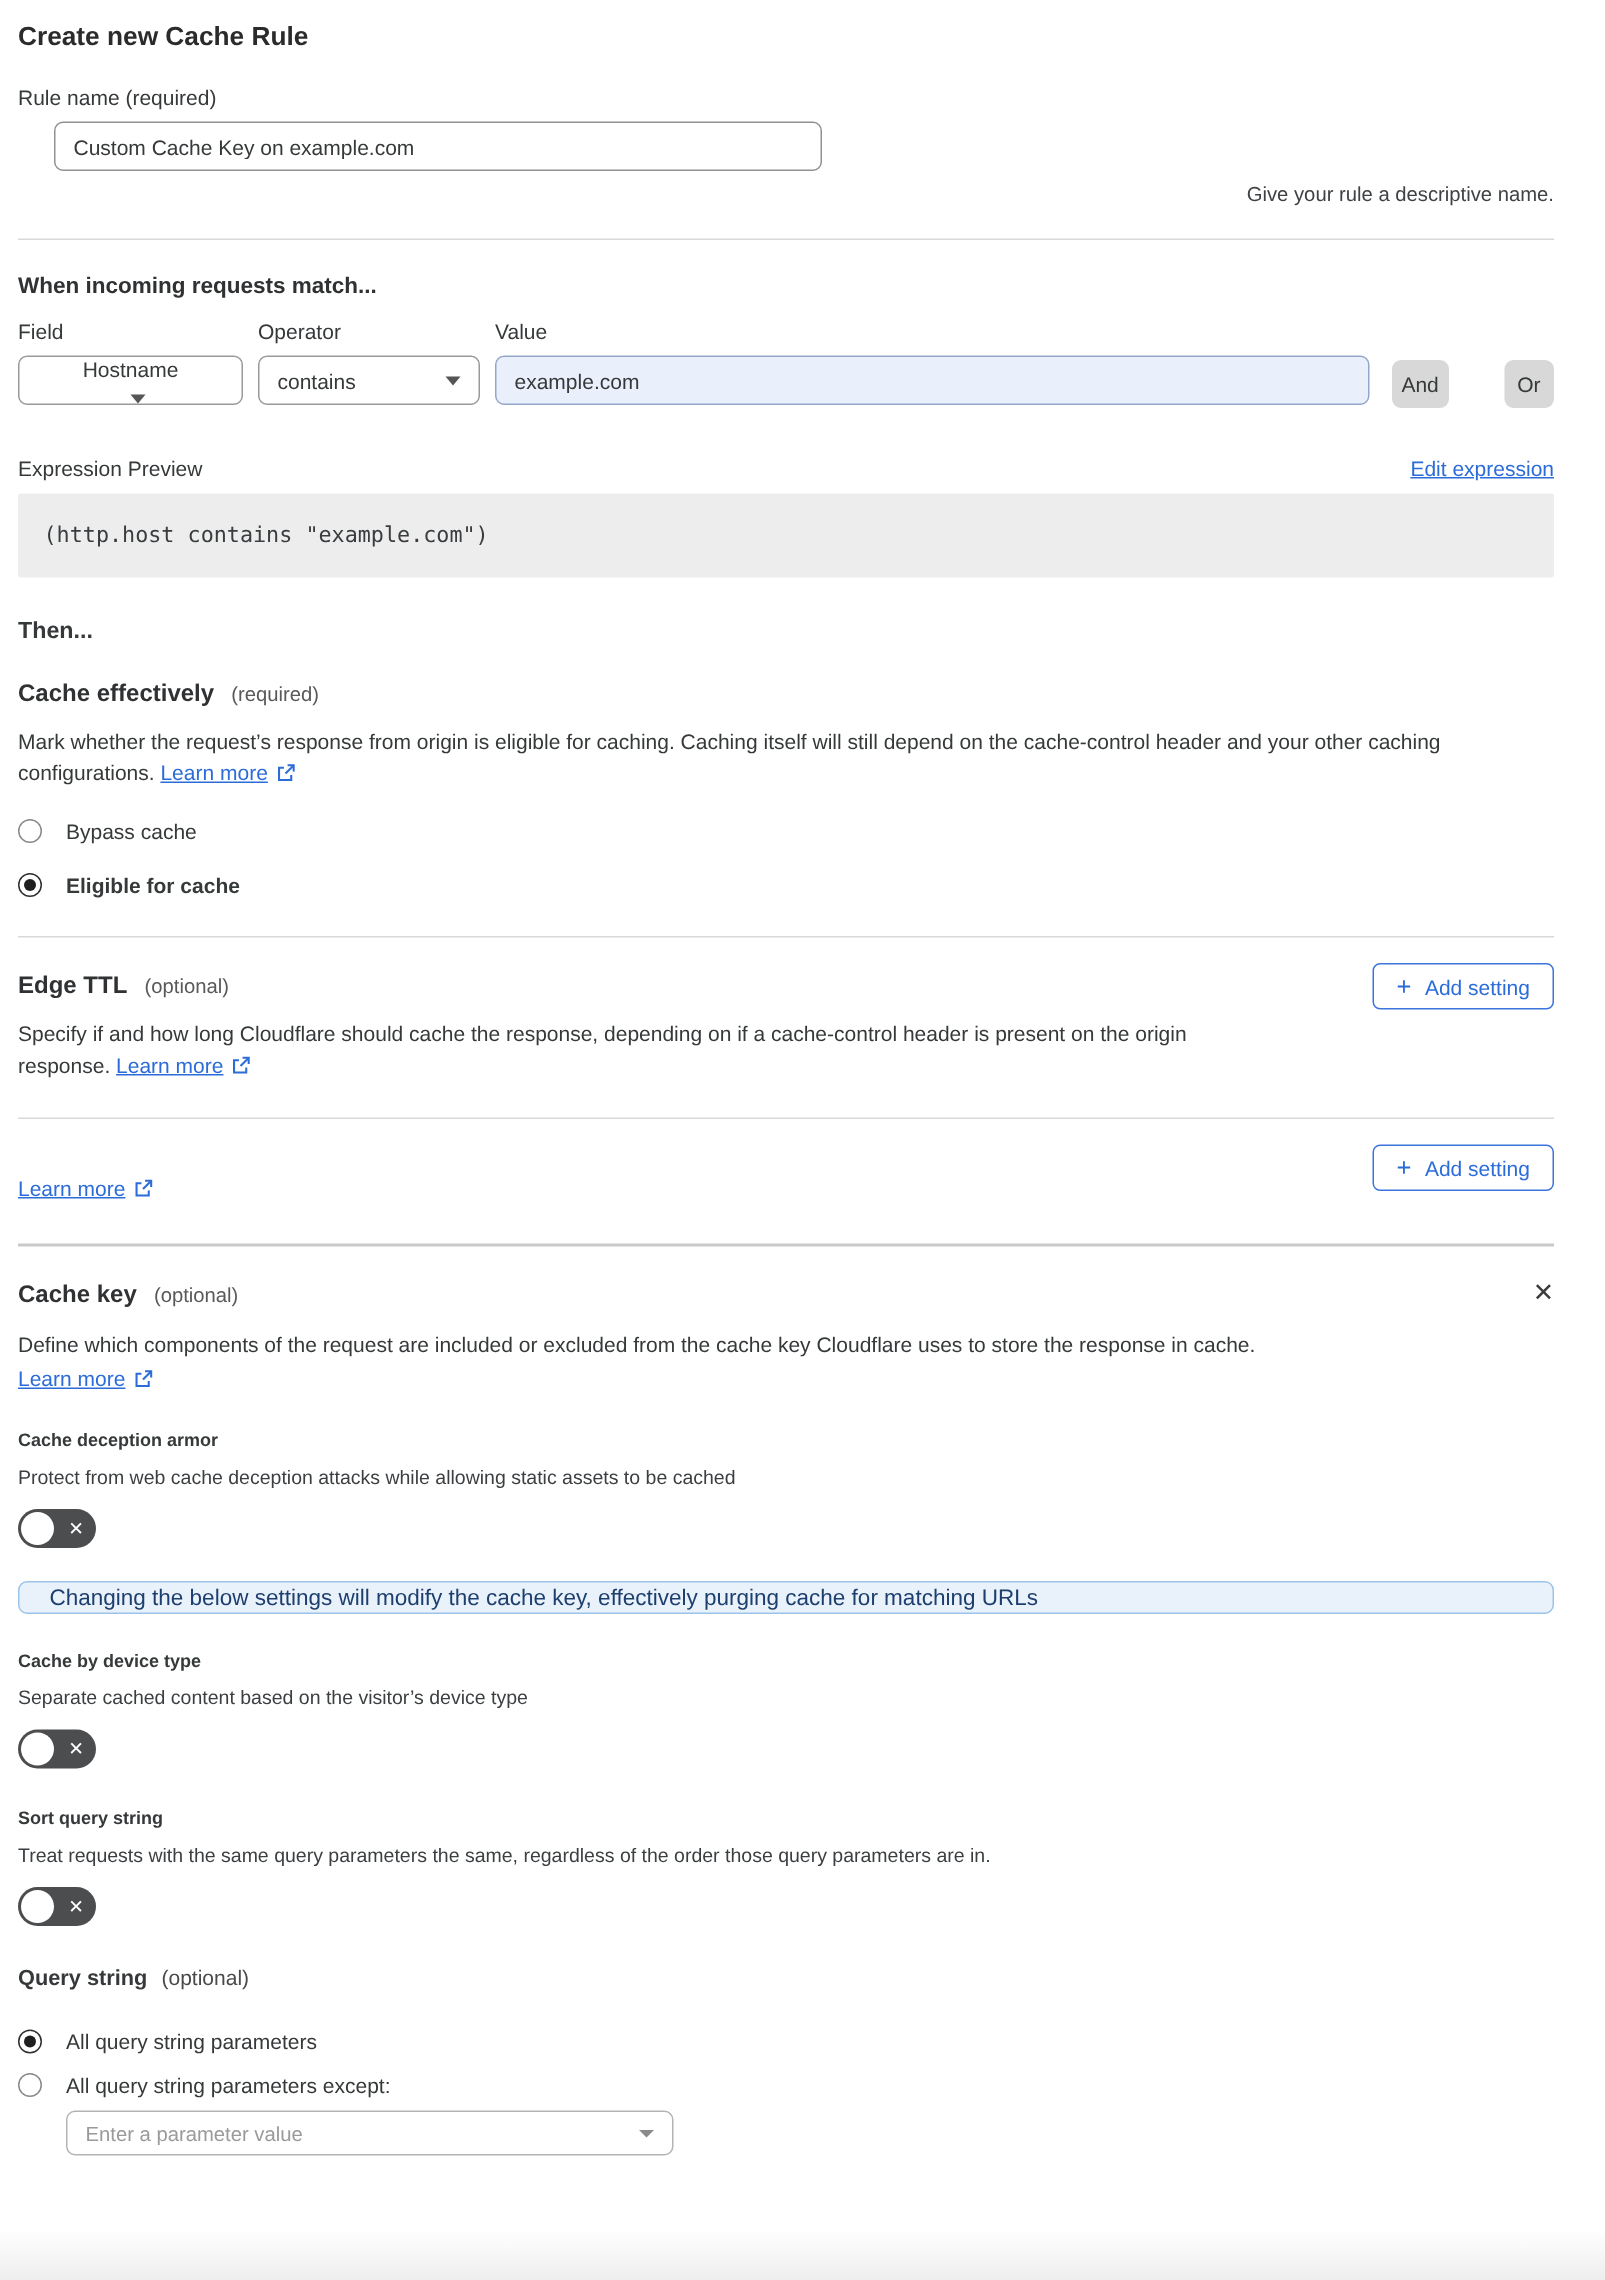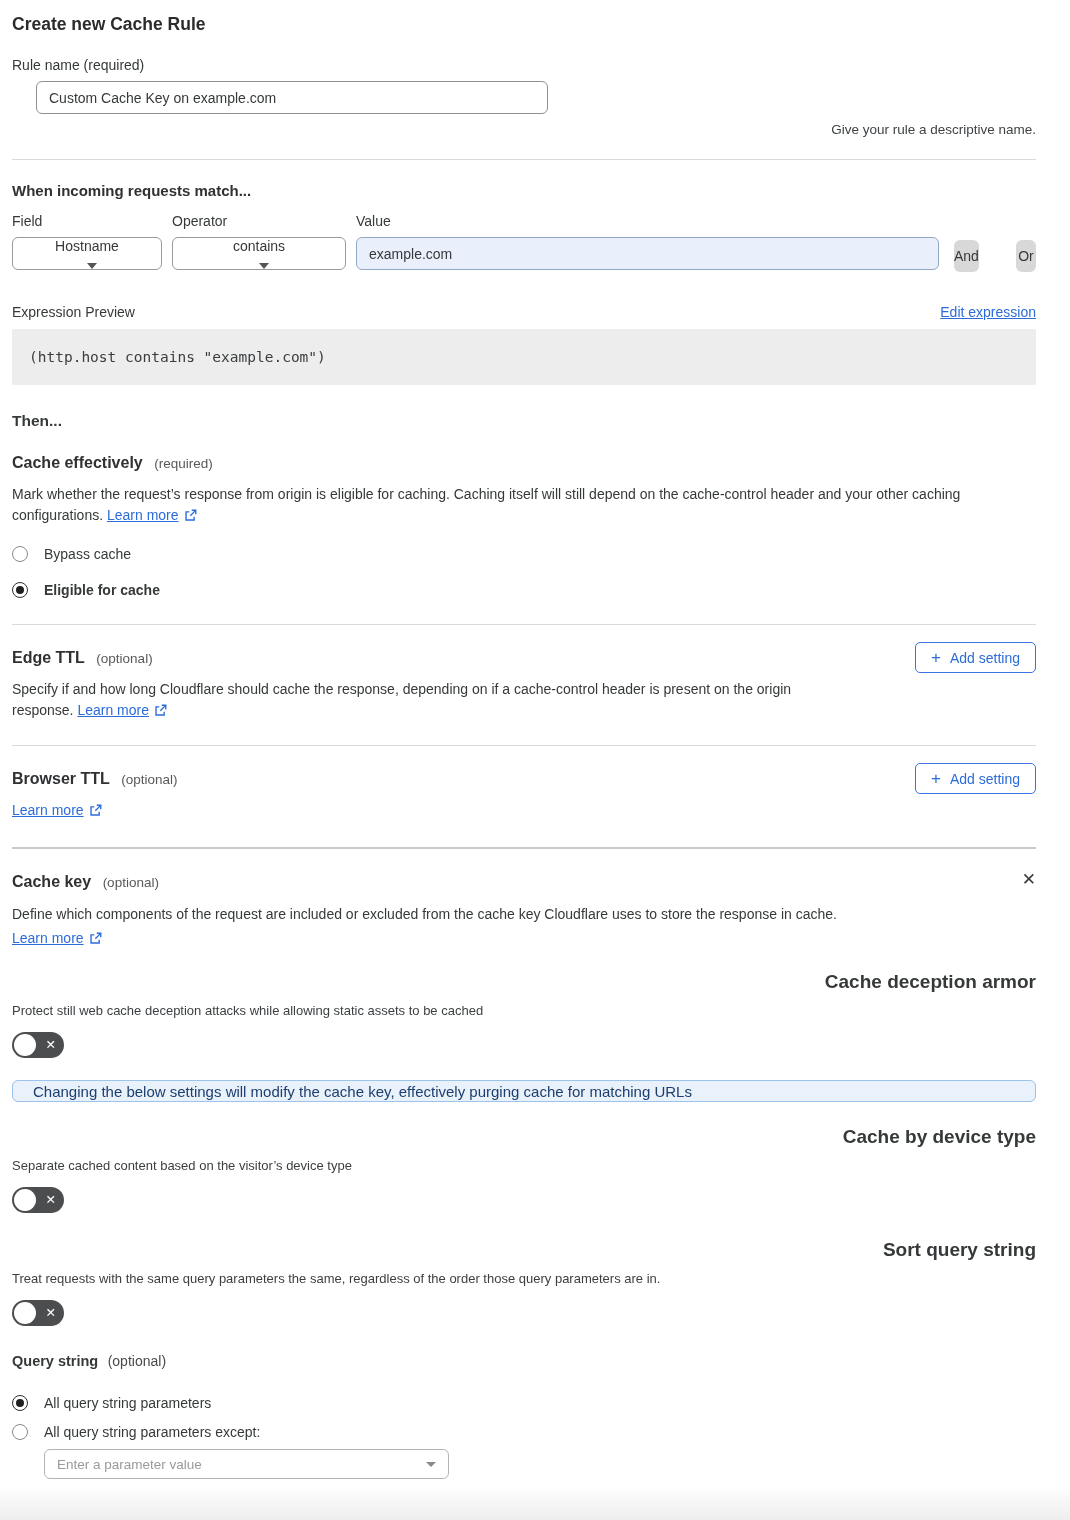--- a/index.html
+++ b/index.html
@@ -38,21 +38,21 @@
     display: flex; align-items: center; justify-content: space-between;
     height: 33px; border: 1px solid #9a9a9a; border-radius: 6px;
     background: #fff; padding: 0 12px; font-size: 14px; cursor: pointer;
   }
   .select .caret {
     width: 0; height: 0; border-left: 5px solid transparent;
     border-right: 5px solid transparent; border-top: 6px solid #555;
     margin-left: 10px;
   }
   .field-select { width: 150px; flex-direction: column; }
-  .operator-select { width: 174px; flex-direction: column; }
+  .operator-select { width: 148px; }
   .value-col { margin-left: 10px; }
   .value-input {
     width: 583px; background: #e9f0fc; border: 1px solid #93a7c9;
   }
   .eg-help { font-size: 13.5px; color: #44474a; margin-top: 9px; }
   .gray-btn {
     font-family: "Liberation Sans", sans-serif;
     background: #d8d8d8; color: #36393a; border: none; border-radius: 6px;
     font-size: 14px; height: 32px; cursor: pointer; margin-top: 27px;
   }
@@ -107,21 +107,21 @@
     border-radius: 5px; height: 31px; padding: 0 15px; font-size: 14px; cursor: pointer;
   }
   .plus-glyph { font-size: 17px; font-weight: 400; line-height: 1; }
 
   
   .cache-key-section { position: relative; padding-top: 24px; }
   .close-x {
     position: absolute; right: 0; top: 22px; font-size: 17px; color: #3c3c3c;
     cursor: pointer; line-height: 1; font-weight: 400;
   }
-  .subsetting-title { font-size: 19px; font-weight: bold; margin-top: 24px; text-align: right; }
+  .subsetting-title { font-size: 12px; font-weight: bold; margin-top: 24px; }
   .subsetting-desc { font-size: 13px; color: #3c3f41; margin-top: 10px; }
 
   .toggle {
     width: 52px; height: 26px; border-radius: 13px; background: #4c4d4f;
     margin-top: 14px; position: relative; cursor: pointer;
     display: flex; align-items: center;
   }
   .toggle .knob {
     position: absolute; left: 2px; top: 2px; width: 22px; height: 22px;
     border-radius: 50%; background: #fff;
@@ -260,24 +260,20 @@
   </div>
 
   <hr class="divider" style="margin-top:24px">
 
   
   <div class="ttl-section">
     <button class="add-setting-btn">
       <span class="plus-glyph">+</span>
       <span>Add setting</span>
     </button>
-    <div>
-      <span class="sub-title">Browser TTL</span>
-      <span class="qualifier">(optional)</span>
-    </div>
     <p class="desc">
       <a class="learn-more">
           <span>Learn more</span>
           <svg width="13" height="13" viewBox="0 0 16 16" fill="none" stroke="#2b6cd9" stroke-width="1.7">
             <path d="M12.5 9.5v4h-10v-10h4"></path>
             <path d="M9.5 1.5h5v5"></path>
             <path d="M14 2L7.8 8.2"></path>
           </svg>
         </a>
     </p>
@@ -298,21 +294,21 @@
           <span>Learn more</span>
           <svg width="13" height="13" viewBox="0 0 16 16" fill="none" stroke="#2b6cd9" stroke-width="1.7">
             <path d="M12.5 9.5v4h-10v-10h4"></path>
             <path d="M9.5 1.5h5v5"></path>
             <path d="M14 2L7.8 8.2"></path>
           </svg>
         </a>
     </div>
 
     <div class="subsetting-title">Cache deception armor</div>
-    <div class="subsetting-desc">Protect still web cache deception attacks while allowing static assets to be cached</div>
+    <div class="subsetting-desc">Protect from web cache deception attacks while allowing static assets to be cached</div>
     <div class="toggle">
       <span class="knob"></span>
       <span class="x-glyph">✕</span>
     </div>
 
     <div class="notice-banner">Changing the below settings will modify the cache key, effectively purging cache for matching URLs</div>
 
     <div class="subsetting-title">Cache by device type</div>
     <div class="subsetting-desc">Separate cached content based on the visitor’s device type</div>
     <div class="toggle">

